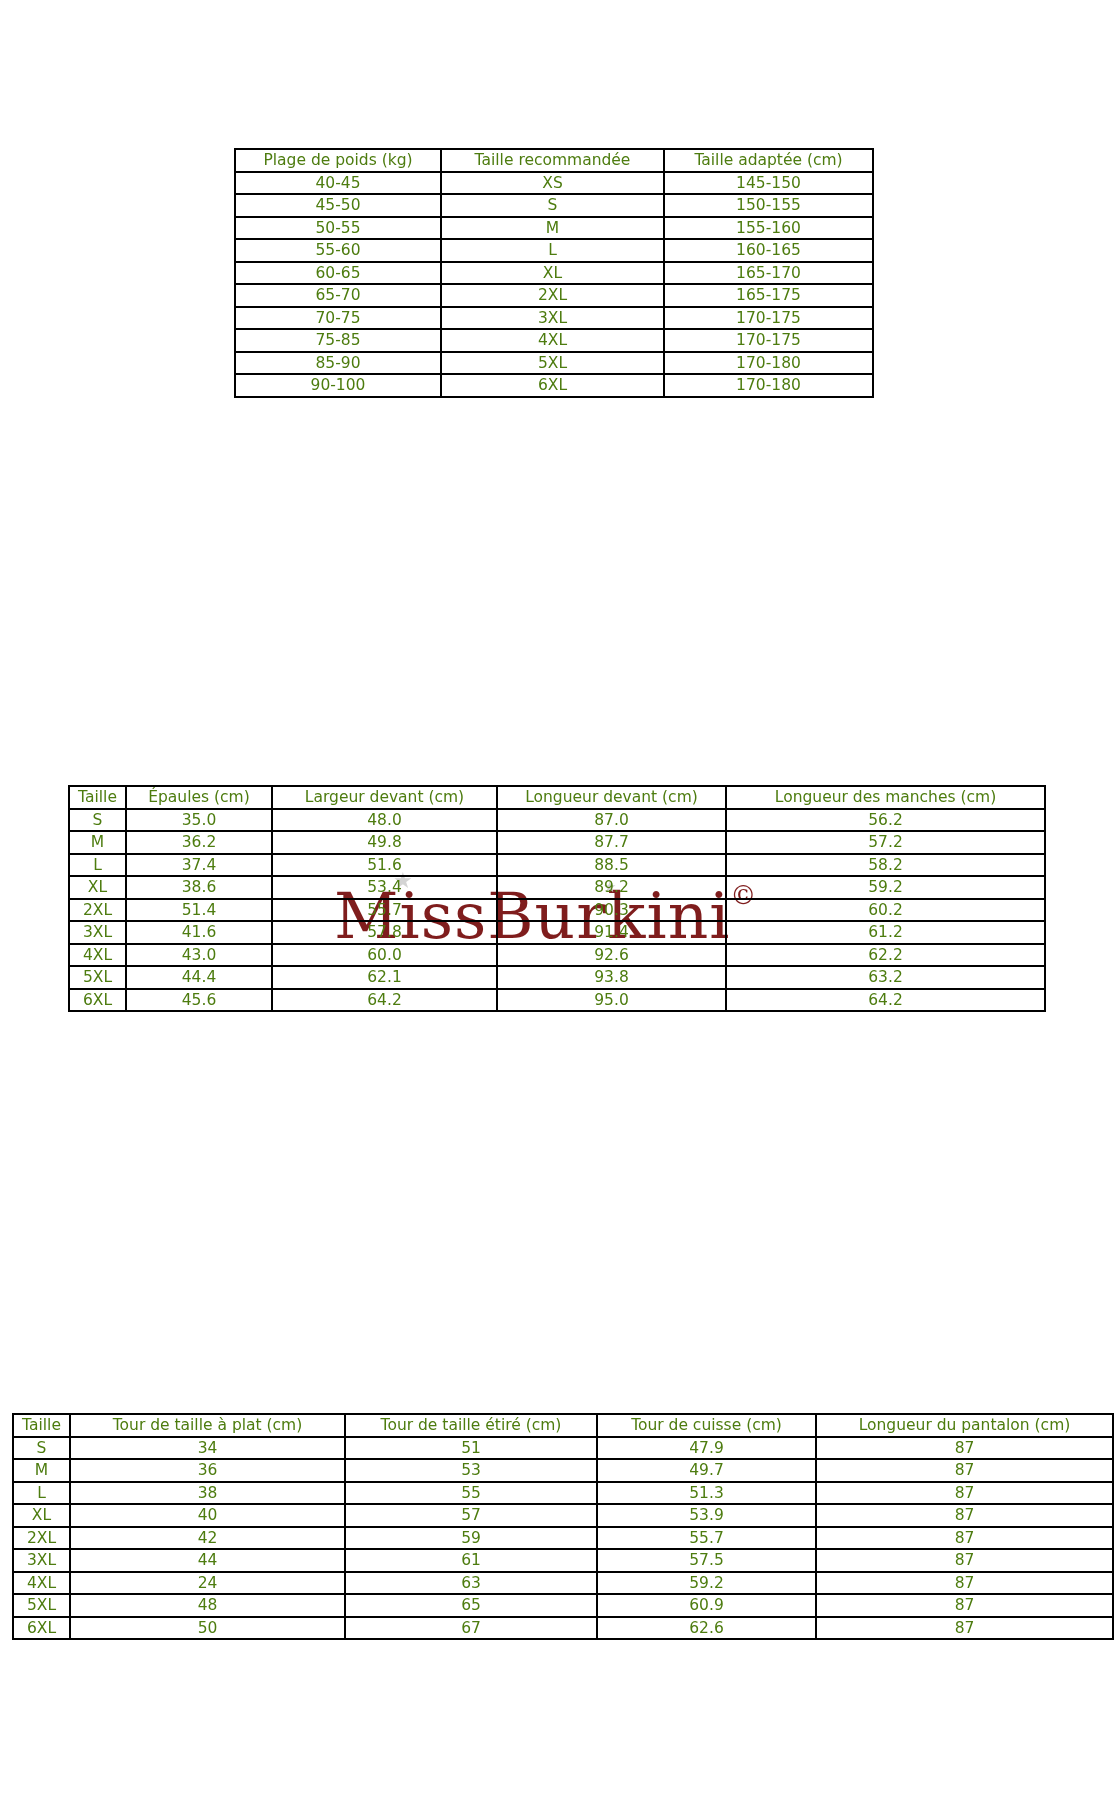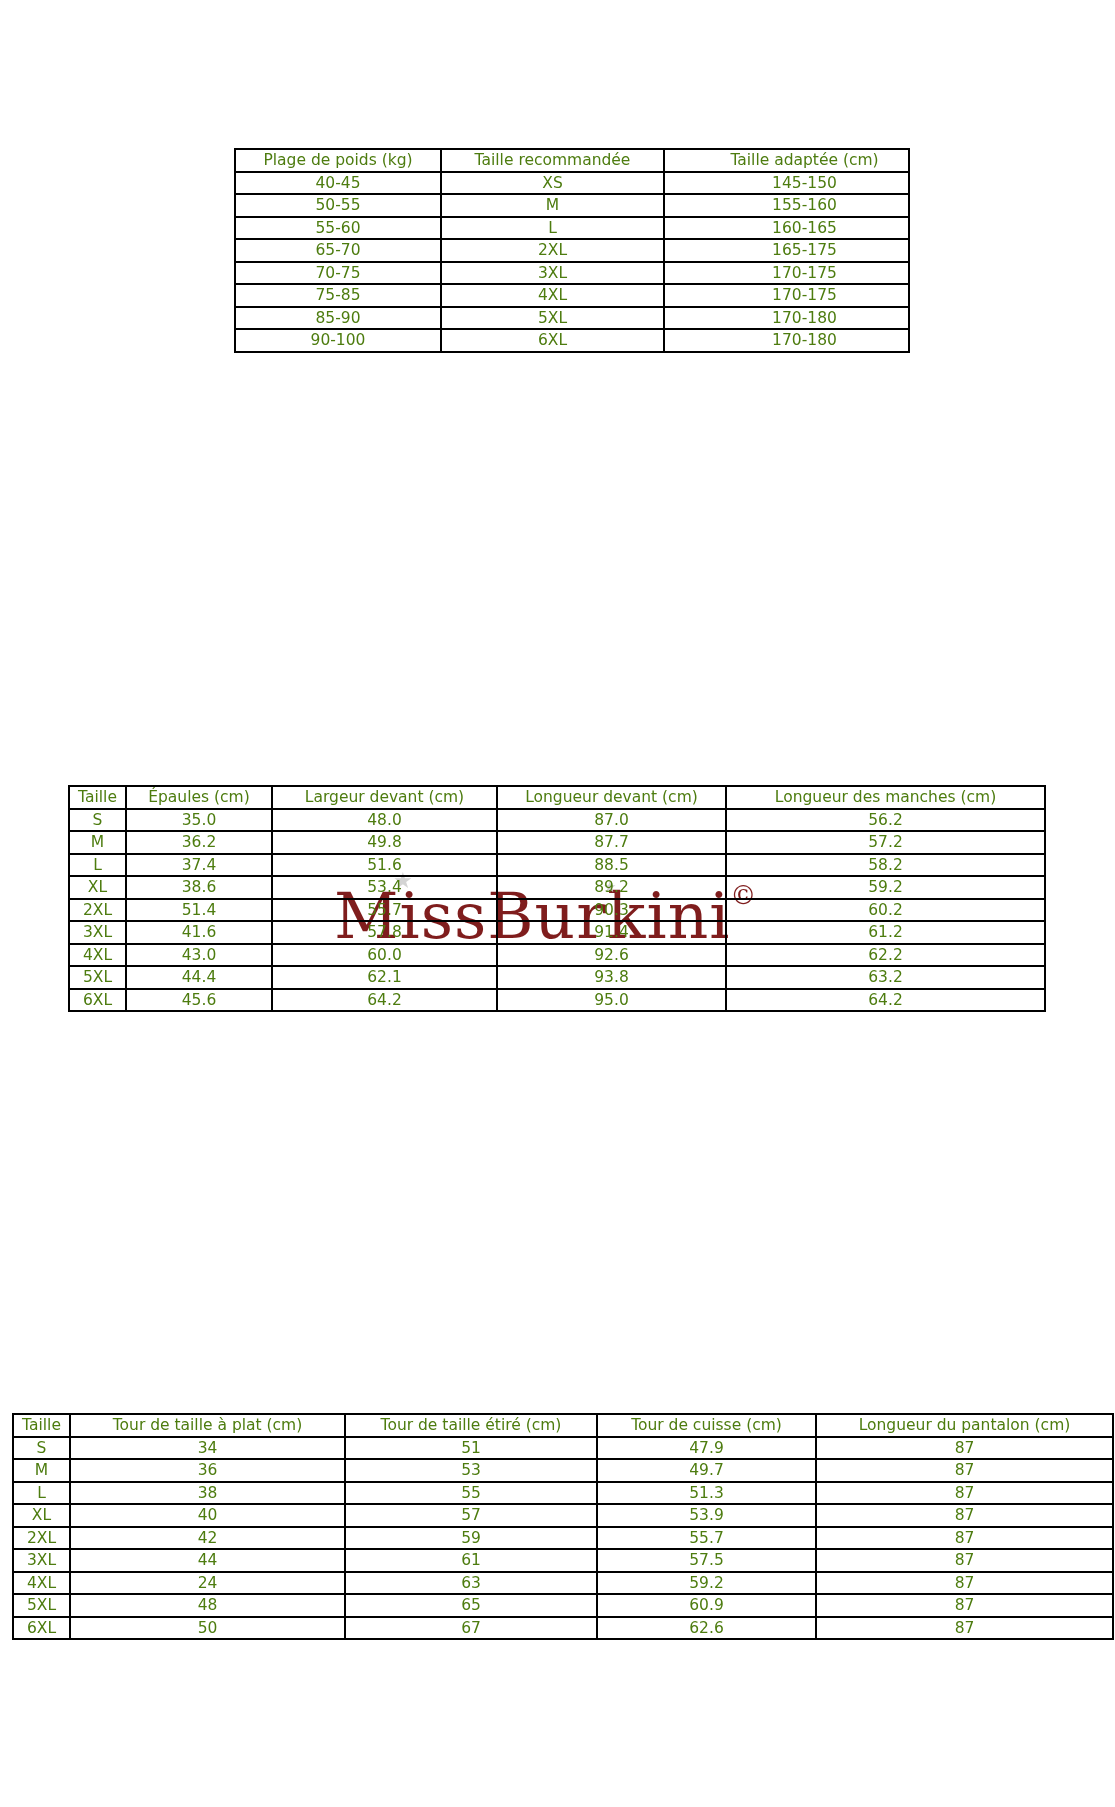--- a/index.html
+++ b/index.html
@@ -57,21 +57,21 @@
     line-height: 20.5px;
     white-space: nowrap;
     overflow: hidden;
     background: transparent;
   }
 
   
   .t1 { left: 234px; top: 148px; width: 632px; }
   .t1 th:nth-child(1), .t1 td:nth-child(1) { width: 204px; }
   .t1 th:nth-child(2), .t1 td:nth-child(2) { width: 221px; border-radius: 6px; }
-  .t1 th:nth-child(3), .t1 td:nth-child(3) { width: 207px; padding-left: 36px; }
+  .t1 th:nth-child(3), .t1 td:nth-child(3) { width: 207px; }
 
   
   .t2 { left: 68px; top: 785px; width: 966px; }
   .t2 th:nth-child(1), .t2 td:nth-child(1) { width: 55px; }
   .t2 th:nth-child(2), .t2 td:nth-child(2) { width: 144px; }
   .t2 th:nth-child(3), .t2 td:nth-child(3) { width: 223px; }
   .t2 th:nth-child(4), .t2 td:nth-child(4) { width: 227px; }
   .t2 th:nth-child(5), .t2 td:nth-child(5) { width: 317px; }
 
   
@@ -102,28 +102,38 @@
           <th>Taille adaptée (cm)</th>
         </tr>
       </thead>
       <tbody>
         <tr>
           <td>40-45</td>
           <td>XS</td>
           <td>145-150</td>
         </tr>
         <tr>
+          <td>45-50</td>
+          <td>S</td>
+          <td>150-155</td>
+        </tr>
+        <tr>
           <td>50-55</td>
           <td>M</td>
           <td>155-160</td>
         </tr>
         <tr>
           <td>55-60</td>
           <td>L</td>
           <td>160-165</td>
+        </tr>
+        <tr>
+          <td>60-65</td>
+          <td>XL</td>
+          <td>165-170</td>
         </tr>
         <tr>
           <td>65-70</td>
           <td>2XL</td>
           <td>165-175</td>
         </tr>
         <tr>
           <td>70-75</td>
           <td>3XL</td>
           <td>170-175</td>

